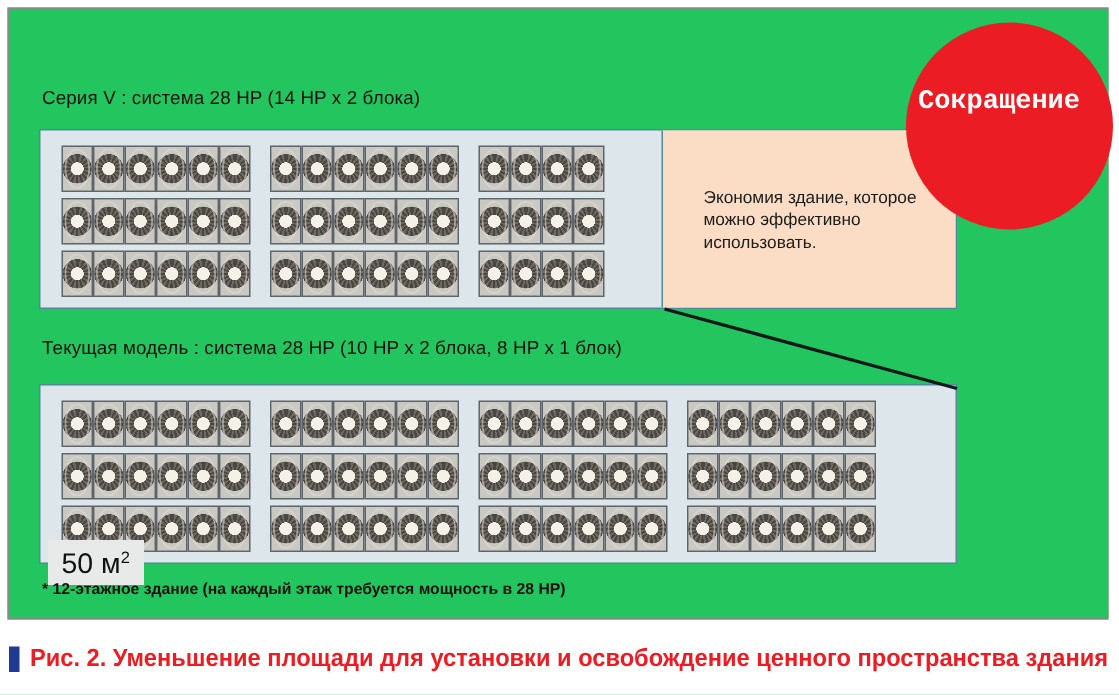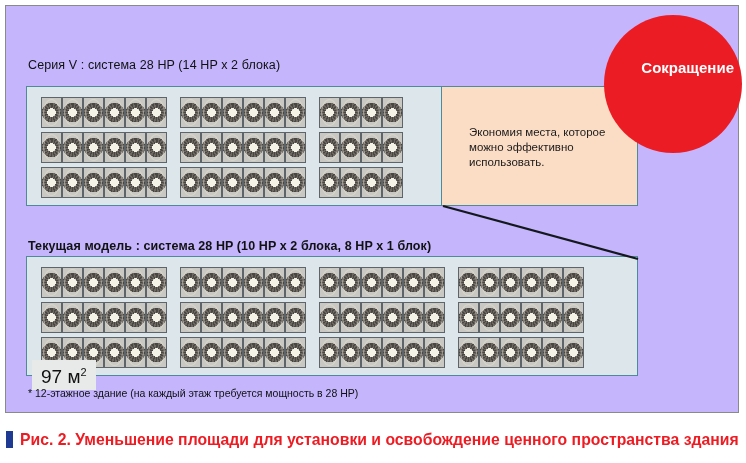--- a/index.html
+++ b/index.html
@@ -16,33 +16,33 @@
   }
 
   #figure-frame {
     position: absolute;
     left: 5px;
     top: 5px;
     width: 734px;
     height: 408px;
     border: 1px solid #8a8a8a;
     box-sizing: border-box;
-    background: #c4b5fd;
+    background: #22c55e;
   }
 
   .panel-title {
     position: absolute;
     font-size: 12.5px;
     color: #111111;
     white-space: nowrap;
     letter-spacing: 0.1px;
   }
 
   #title-v      { left: 22px; top: 52px; }
-  #title-current{ left: 22px; top: 233px; font-weight: bold; }
+  #title-current{ left: 22px; top: 219px; }
 
   
   .panel {
     position: absolute;
     box-sizing: border-box;
     border: 1.5px solid #4e8a99;
     background: #dde6eb;
   }
   #panel-v {
     left: 20px;
@@ -174,35 +174,37 @@
     width: 0; height: 0;
     border-top: 17px solid #ec1c24;
     border-left: 34px solid transparent;
     transform: rotate(12deg);
   }
   #reduction-badge .bubble-text {
     position: absolute;
     left: 8px;
     top: 44px;
     width: 122px;
-    text-align: right;
+    text-align: left;
     color: #ffffff;
-    font-size: 15px;
+    font-size: 18px;
     font-weight: bold;
     line-height: 18px;
+    font-family: Liberation Mono, monospace;
   }
 
   
   #footnote {
     position: absolute;
     left: 22px;
     top: 381px;
     font-size: 10.5px;
     color: #111111;
     white-space: nowrap;
+    font-weight: bold;
   }
 
   
   #caption-bar {
     position: absolute;
     left: 6px;
     top: 430px;
     display: flex;
     align-items: center;
     gap: 7px;
@@ -299,21 +301,21 @@
         <div class="unit-group">
           <div class="unit"></div>
             <div class="unit"></div>
             <div class="unit"></div>
             <div class="unit"></div>
         </div>
       </div>
     </div>
 
     <div id="free-space-region">
-      <div id="free-space-text">Экономия места, которое можно эффективно использовать.</div>
+      <div id="free-space-text">Экономия здание, которое можно эффективно использовать.</div>
     </div>
   </div>
 
 
   <div class="panel-title" id="title-current">Текущая модель : система 28 HP (10 HP x 2 блока, 8 HP x 1 блок)</div>
 
   <div class="panel" id="panel-current">
     <div class="unit-rows">
       <div class="unit-row">
         <div class="unit-group">
@@ -414,21 +416,21 @@
             <div class="unit"></div>
             <div class="unit"></div>
             <div class="unit"></div>
             <div class="unit"></div>
         </div>
       </div>
     </div>
   </div>
 
   <div class="area-badge" id="area-current">
-    <span>97 м</span><sup>2</sup>
+    <span>50 м</span><sup>2</sup>
   </div>
 
   <svg id="leader-line" viewBox="0 0 225 75">
     <line x1="17" y1="10" x2="212" y2="63" stroke="#14181c" stroke-width="2.2"></line>
   </svg>
 
   <div id="footnote">* 12-этажное здание (на каждый этаж требуется мощность в 28 HP)</div>
 
 </div>
 

